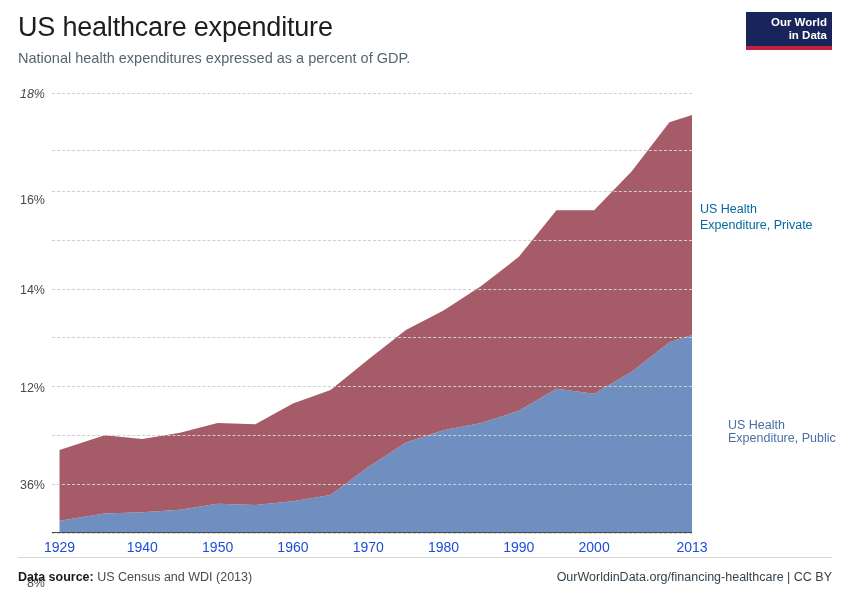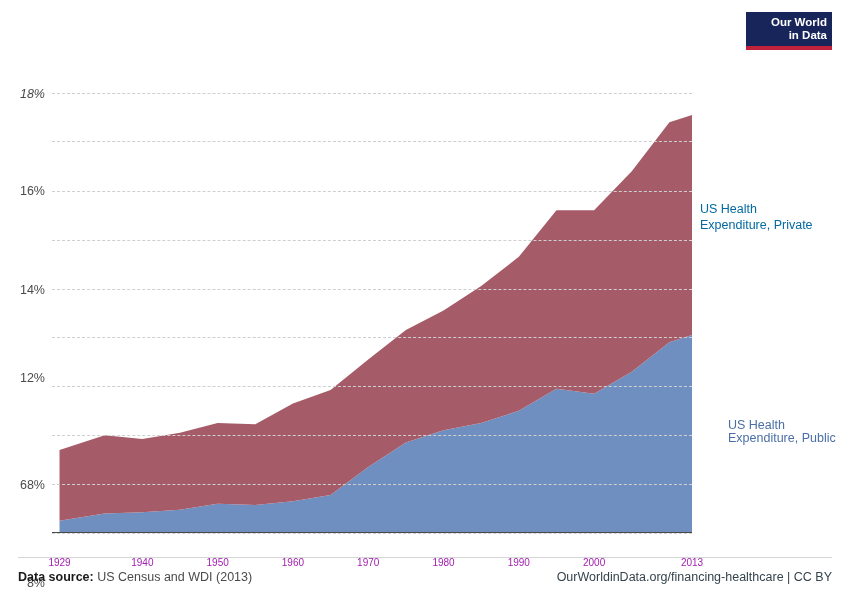--- a/index.html
+++ b/index.html
@@ -93,23 +93,23 @@
     left: 0;
     bottom: 0;
     width: 100%;
     height: 1px;
     background: #4a4a4a;
   }
   .xtick {
     position: absolute;
     top: 100%;
     transform: translateX(-50%);
-    margin-top: 24px;
-    font-size: 10px;
-    color: #a21caf;
+    margin-top: 6px;
+    font-size: 14px;
+    color: #1d4ed8;
     white-space: nowrap;
   }
   .series-svg {
     position: absolute;
     left: 0;
     top: 0;
     width: 100%;
     height: 100%;
     overflow: visible;
   }
@@ -152,20 +152,24 @@
     align-items: baseline;
   }
   .footer-left b { font-weight: bold; color: #1a1a1a; }
   .footer-right { color: #35434d; }
 </style>
 </head>
 <body>
 
 <div class="page">
 
+  <div class="header">
+    <h1 class="title">US healthcare expenditure</h1>
+    <p class="subtitle">National health expenditures expressed as a percent of GDP.</p>
+  </div>
 
   <div class="logo">
     <div>Our World</div>
     <div>in Data</div>
   </div>
 
   <div class="chart-wrap">
     <div class="plot" id="plot">
       <svg class="series-svg" id="series-svg" viewBox="0 0 640 440" preserveAspectRatio="none">
           <path d="M 7.529411764705882 427.77777777777777 L 52.705882352941174 420.44444444444446 L 90.35294117647058 419.22222222222223 L 128 416.77777777777777 L 165.64705882352942 410.6666666666667 L 203.2941176470588 411.8888888888889 L 240.94117647058823 408.22222222222223 L 278.5882352941177 402.1111111111111 L 316.2352941176471 374 L 353.88235294117646 349.55555555555554 L 391.5294117647059 337.3333333333333 L 429.17647058823525 330 L 466.8235294117647 317.77777777777777 L 504.4705882352941 295.77777777777777 L 542.1176470588235 300.6666666666667 L 579.7647058823529 278.6666666666667 L 617.4117647058823 249.33333333333331 L 640 242.00000000000003 L 640 440 L 617.4117647058823 440 L 579.7647058823529 440 L 542.1176470588235 440 L 504.4705882352941 440 L 466.8235294117647 440 L 429.17647058823525 440 L 391.5294117647059 440 L 353.88235294117646 440 L 316.2352941176471 440 L 278.5882352941177 440 L 240.94117647058823 440 L 203.2941176470588 440 L 165.64705882352942 440 L 128 440 L 90.35294117647058 440 L 52.705882352941174 440 L 7.529411764705882 440 Z" fill="#6e8fbf"></path>
@@ -173,29 +177,29 @@
         </svg>
       <div class="xaxis"></div>
     <div class="gridline" style="top: 440px;"></div>
         <div class="gridline" style="top: 391.111px;"></div>
         <div class="gridline" style="top: 342.222px;"></div>
         <div class="gridline" style="top: 293.333px;"></div>
         <div class="gridline" style="top: 244.444px;">
           <div class="ytick" style="top: 244.444px;">8%</div>
         </div>
         <div class="gridline" style="top: 195.556px;">
-          <div class="ytick" style="top: 195.556px;">68%</div>
+          <div class="ytick" style="top: 195.556px;">36%</div>
         </div>
         <div class="gridline" style="top: 146.667px;">
-          <div class="ytick" style="top: 137px; margin-left: 12px;">12%</div>
+          <div class="ytick" style="top: 147px; margin-left: 12px;">12%</div>
         </div>
         <div class="gridline" style="top: 97.7778px;">
           <div class="ytick" style="top: 97.7778px;">14%</div>
         </div>
-        <div class="gridline" style="top: 48px;">
+        <div class="gridline" style="top: 57px;">
           <div class="ytick" style="top: 48.8889px;">16%</div>
         </div>
         <div class="gridline" style="top: 0px; font-style: italic;">
           <div class="ytick" style="top: 0px;">18%</div>
         </div>
         <div class="xtick" style="left: 7.52941px;">1929</div>
         <div class="xtick" style="left: 90.3529px;">1940</div>
         <div class="xtick" style="left: 165.647px;">1950</div>
         <div class="xtick" style="left: 240.941px;">1960</div>
         <div class="xtick" style="left: 316.235px;">1970</div>

